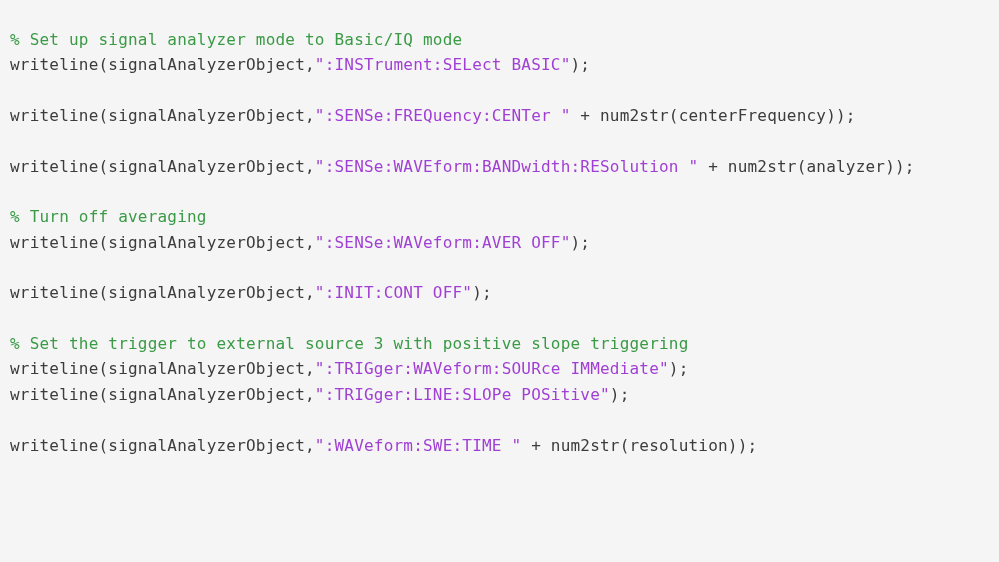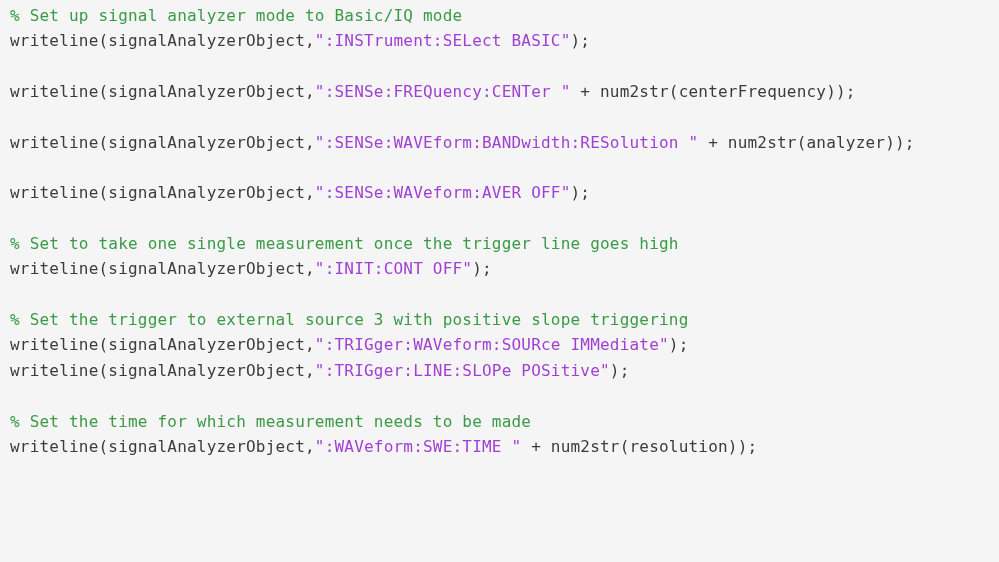--- a/index.html
+++ b/index.html
@@ -2,21 +2,21 @@
 <html style="--bg: #f5f5f5; --plain: #3c3c3c; --comment: #3a9a46; --string: #a13fd4;"><head>
 <meta charset="utf-8">
 <style>
   html, body { margin: 0; padding: 0; }
   .screen {
     position: relative;
     width: 999px;
     height: 562px;
     box-sizing: border-box;
     background: var(--bg, #f5f5f5);
-    padding: 3px 0 0 10px;
+    padding: 27px 0 0 10px;
     overflow: hidden;
     font-family: "DejaVu Sans Mono", "Liberation Mono", monospace;
     font-size: 16px;
     letter-spacing: 0.2px;
     color: var(--plain, #3c3c3c);
   }
   .line {
     height: 25.35px;
     line-height: 25.35px;
     white-space: pre;
@@ -39,36 +39,35 @@
 
   <div class="line"><span class="pl">writeline(signalAnalyzerObject,</span><span class="st">":SENSe:FREQuency:CENTer "</span><span class="pl"> + num2str(centerFrequency));</span></div>
 
   <div class="line"></div>
 
 
   <div class="line"><span class="pl">writeline(signalAnalyzerObject,</span><span class="st">":SENSe:WAVEform:BANDwidth:RESolution "</span><span class="pl"> + num2str(analyzer));</span></div>
 
   <div class="line"></div>
 
+  <div class="line"><span class="cm">% Turn off averaging</span></div>
 
   <div class="line"><span class="pl">writeline(signalAnalyzerObject,</span><span class="st">":SENSe:WAVeform:AVER OFF"</span><span class="pl">);</span></div>
 
   <div class="line"></div>
 
-  <div class="line"><span class="cm">% Set to take one single measurement once the trigger line goes high</span></div>
 
   <div class="line"><span class="pl">writeline(signalAnalyzerObject,</span><span class="st">":INIT:CONT OFF"</span><span class="pl">);</span></div>
 
   <div class="line"></div>
 
   <div class="line"><span class="cm">% Set the trigger to external source 3 with positive slope triggering</span></div>
 
   <div class="line"><span class="pl">writeline(signalAnalyzerObject,</span><span class="st">":TRIGger:WAVeform:SOURce IMMediate"</span><span class="pl">);</span></div>
 
   <div class="line"><span class="pl">writeline(signalAnalyzerObject,</span><span class="st">":TRIGger:LINE:SLOPe POSitive"</span><span class="pl">);</span></div>
 
   <div class="line"></div>
 
-  <div class="line"><span class="cm">% Set the time for which measurement needs to be made</span></div>
 
   <div class="line"><span class="pl">writeline(signalAnalyzerObject,</span><span class="st">":WAVeform:SWE:TIME "</span><span class="pl"> + num2str(resolution));</span></div>
 
 </div>
 
 </body></html>

